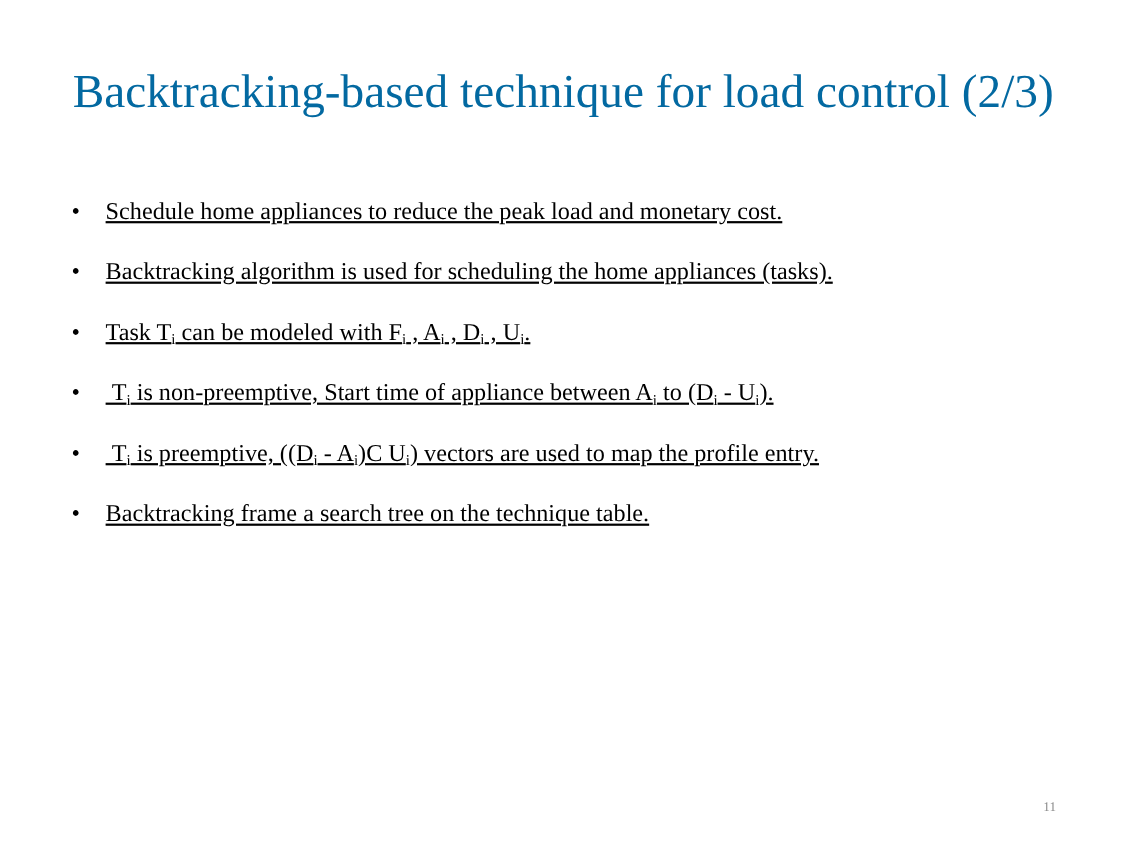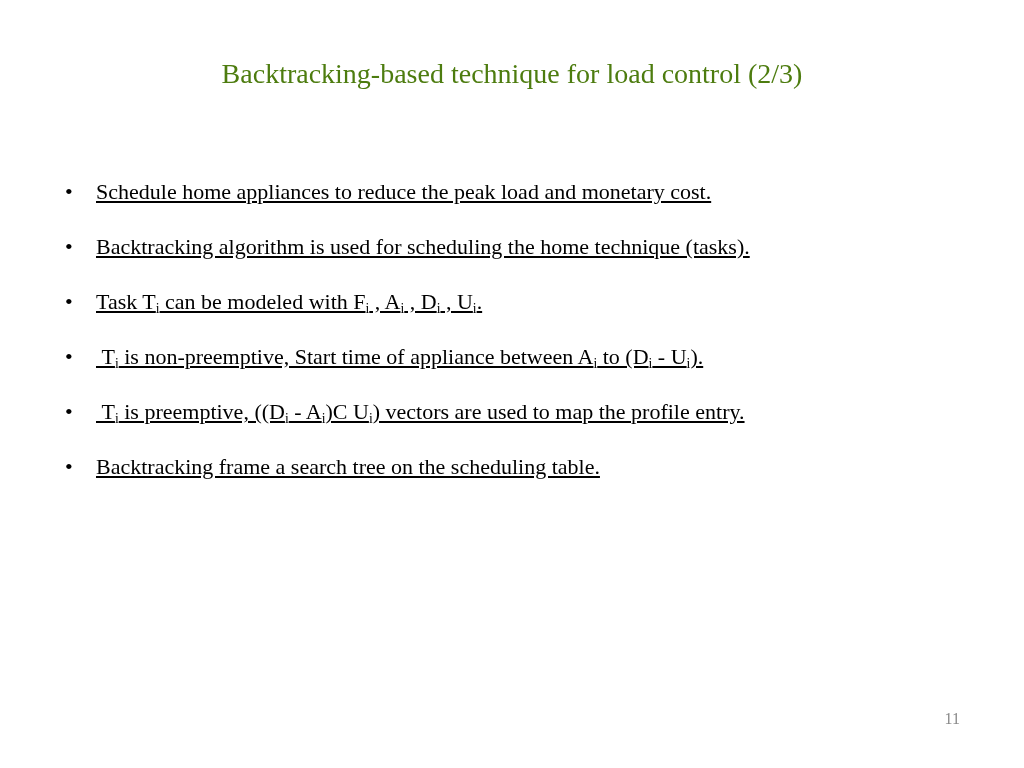--- a/index.html
+++ b/index.html
@@ -22,24 +22,24 @@
     background: #ffffff;
   }
 
   
   .slide-title {
     position: absolute;
     left: 62px;
     top: 30px;
     width: 900px;
     text-align: center;
-    font-size: 28px;
+    font-size: 43px;
     line-height: 50px;
     font-weight: normal;
-    color: #4d7c0f;
+    color: #0369a1;
     letter-spacing: 0px;
   }
 
   
   .body-list {
     position: absolute;
     left: 56px;
     top: 178px;
     width: 910px;
     margin: 0;
@@ -75,22 +75,22 @@
     line-height: 0;
     vertical-align: baseline;
     position: relative;
     bottom: -0.28em;
   }
 
   
   .page-number {
     position: absolute;
     right: 64px;
-    bottom: 40px;
-    font-size: 16px;
+    bottom: 26px;
+    font-size: 12px;
     line-height: 18px;
     color: #8a8a8a;
     font-family: "Liberation Serif", "DejaVu Serif", serif;
   }
 </style>
 </head>
 <body>
 
 <div class="slide">
 
@@ -101,40 +101,40 @@
 
   <ul class="body-list">
 
     <li class="bullet-item">
       <span class="bullet-marker">•</span>
       <span class="bullet-text">Schedule home appliances to reduce the peak load and monetary cost.</span>
     </li>
 
     <li class="bullet-item">
       <span class="bullet-marker">•</span>
-      <span class="bullet-text">Backtracking algorithm is used for scheduling the home technique (tasks).</span>
+      <span class="bullet-text">Backtracking algorithm is used for scheduling the home appliances (tasks).</span>
     </li>
 
     <li class="bullet-item">
       <span class="bullet-marker">•</span>
       <span class="bullet-text">Task T<sub>i</sub> can be modeled with F<sub>i</sub> , A<sub>i</sub> , D<sub>i</sub> , U<sub>i</sub>.</span>
     </li>
 
     <li class="bullet-item">
       <span class="bullet-marker">•</span>
       <span class="bullet-text">&nbsp;T<sub>i</sub> is non-preemptive, Start time of appliance between A<sub>i</sub> to (D<sub>i</sub> - U<sub>i</sub>).</span>
     </li>
 
     <li class="bullet-item">
       <span class="bullet-marker">•</span>
       <span class="bullet-text">&nbsp;T<sub>i</sub> is preemptive, ((D<sub>i</sub> - A<sub>i</sub>)C U<sub>i</sub>) vectors are used to map the profile entry.</span>
     </li>
 
     <li class="bullet-item">
       <span class="bullet-marker">•</span>
-      <span class="bullet-text">Backtracking frame a search tree on the scheduling table.</span>
+      <span class="bullet-text">Backtracking frame a search tree on the technique table.</span>
     </li>
 
   </ul>
 
   <div class="page-number">11</div>
 
 </div>
 
 </body></html>

